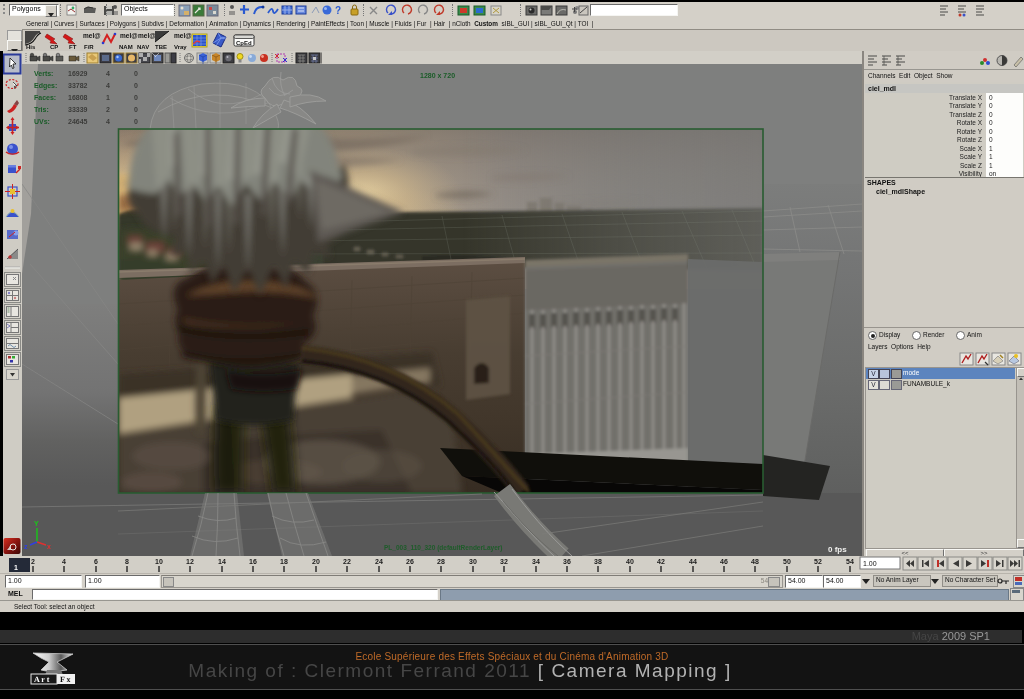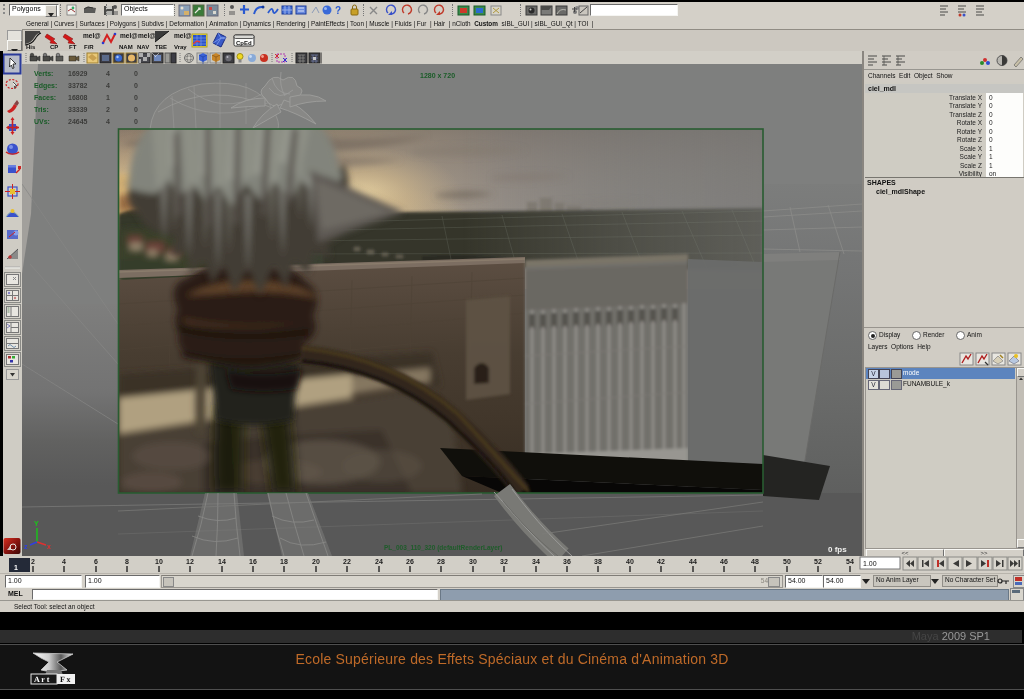--- a/index.html
+++ b/index.html
@@ -903,14 +903,15 @@
           <stop offset="1" stop-color="#e8e8e8"></stop>
       </linearGradient>
     </defs>
     <path d="M6 5 L46 6 L30 14 L40 22 L24 24 L14 22 L22 14 L14 10 Z" fill="url(#anv)" stroke="#cccccc" stroke-width="0.8"></path>
     <path d="M20 22 L34 22 L36 27 L18 27 Z" fill="#777"></path>
     <rect x="4" y="26" width="26" height="10" fill="#1a1a1a" stroke="#e8e8e8" stroke-width="1"></rect>
     <rect x="30" y="26" width="18" height="10" fill="#f0f0f0"></rect>
     <text x="7" y="34" font-size="8" font-weight="bold" fill="#ffffff" font-family="Liberation Serif, serif" style="text-rendering:geometricPrecision">A r t</text>
     <text x="33" y="34" font-size="8" font-weight="bold" fill="#111111" font-family="Liberation Serif, serif" style="text-rendering:geometricPrecision">F x</text>
   </svg>
-  <div class="abs" style="left:0;top:6px;width:1024px;text-align:center;font-size:14px;color:#bf6a28;letter-spacing:0.2px;">Ecole Supérieure des Effets Spéciaux et du Cinéma d'Animation 3D</div>
+  <div class="abs" style="left:0;top:6px;width:1024px;text-align:center;font-size:10px;color:#bf6a28;letter-spacing:0.2px;">Ecole Supérieure des Effets Spéciaux et du Cinéma d'Animation 3D</div>
+  <div class="abs" style="left:0;top:15px;width:920px;text-align:center;font-size:19px;color:#464646;letter-spacing:1.5px;">Making of : Clermont Ferrand 2011 <span style="color:#b2b2b2;">[ Camera Mapping ]</span></div>
 </div>
 
 </body></html>

